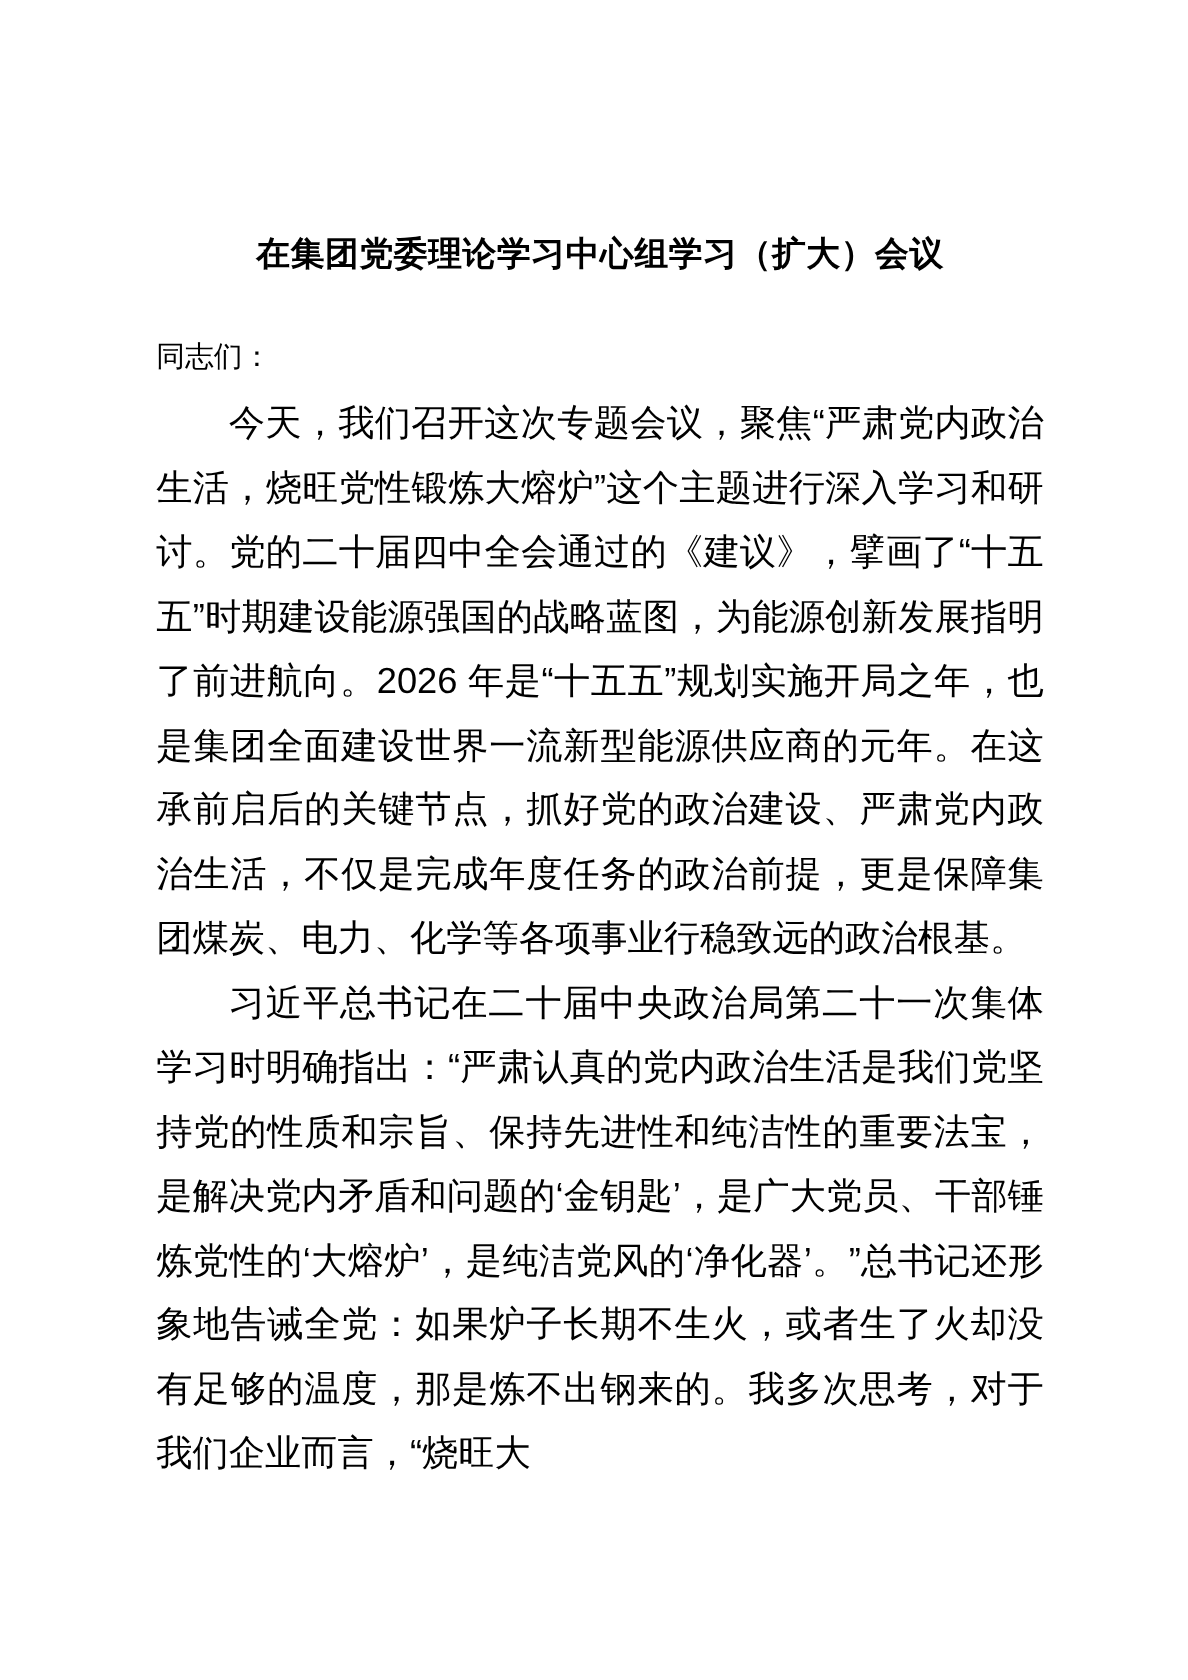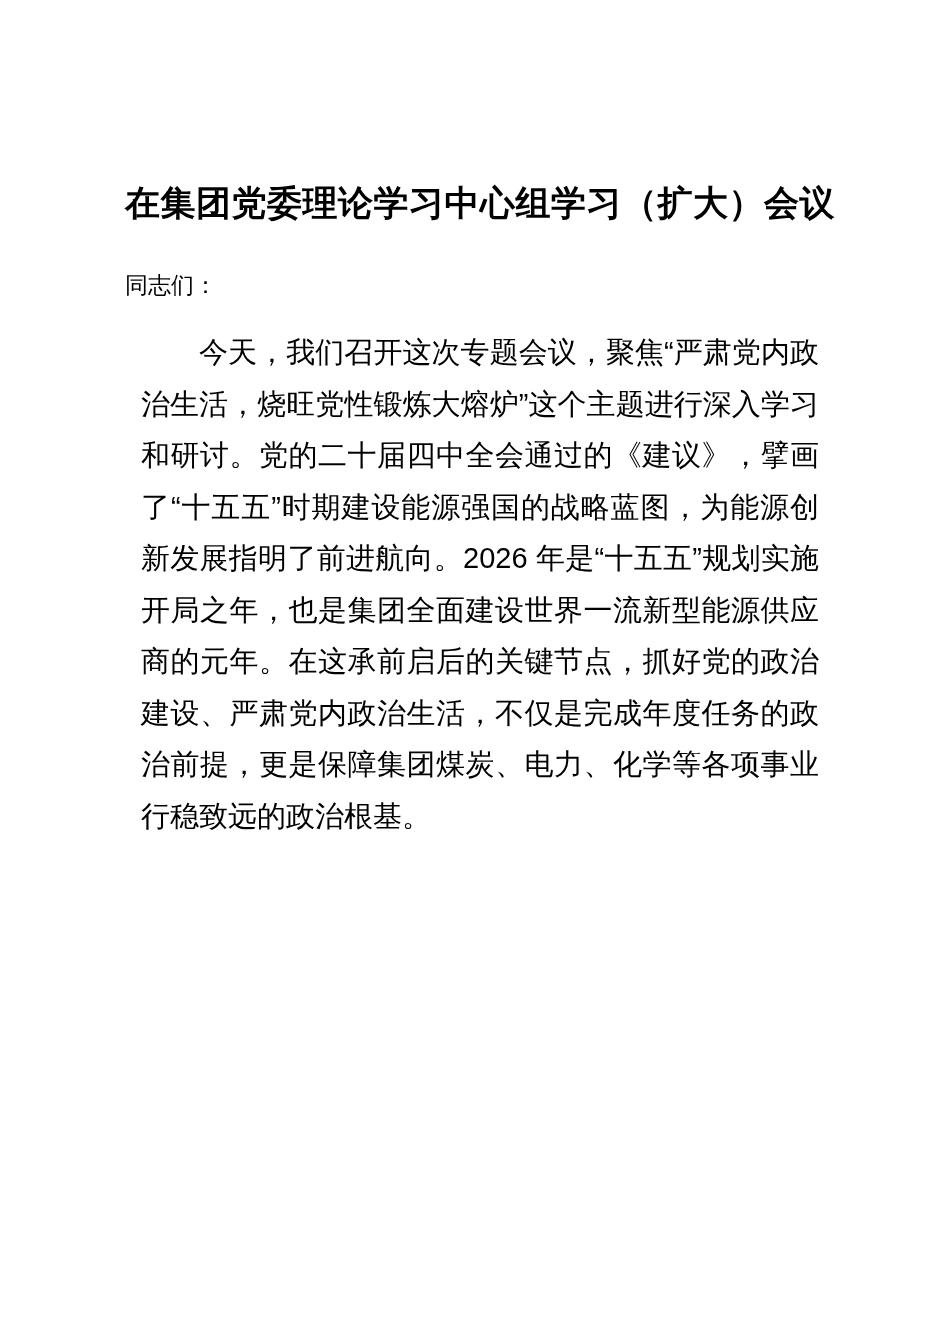--- a/index.html
+++ b/index.html
@@ -16,42 +16,42 @@
   }
   .page {
     box-sizing: border-box;
     width: 950px;
     height: 1344px;
     padding: 178px 115px 0 125px;
     background: #ffffff;
     position: relative;
   }
   .doc-title {
-    font-size: 35px;
+    font-size: 27px;
     font-weight: bold;
     line-height: 50px;
     text-align: center;
     letter-spacing: 0.5px;
     margin: 0 0 32px 0;
     word-break: break-all;
   }
   .doc-title .title-line {
     display: block;
   }
   .salutation {
     font-size: 23px;
     line-height: 51px;
     margin: 0 0 3px 0;
     text-align: justify;
     text-justify: inter-ideograph;
   }
   .body-para {
     font-size: 29px;
     line-height: 51.5px;
-    margin: 16px;
+    margin: 0;
     text-indent: 58px;
     text-align: justify;
     text-justify: inter-ideograph;
     word-break: break-all;
     letter-spacing: 0px;
   }
   .body-para + .body-para {
     margin-top: 0;
   }
 </style>
@@ -61,14 +61,15 @@
 <div class="page">
 
   <h1 class="doc-title">
     <span class="title-line">在集团党委理论学习中心组学习（扩大）会议</span>
   </h1>
 
   <p class="salutation">同志们：</p>
 
   <p class="body-para">今天，我们召开这次专题会议，聚焦“严肃党内政治生活，烧旺党性锻炼大熔炉”这个主题进行深入学习和研讨。党的二十届四中全会通过的《建议》，擘画了“十五五”时期建设能源强国的战略蓝图，为能源创新发展指明了前进航向。2026 年是“十五五”规划实施开局之年，也是集团全面建设世界一流新型能源供应商的元年。在这承前启后的关键节点，抓好党的政治建设、严肃党内政治生活，不仅是完成年度任务的政治前提，更是保障集团煤炭、电力、化学等各项事业行稳致远的政治根基。</p>
 
+  <p class="body-para">习近平总书记在二十届中央政治局第二十一次集体学习时明确指出：“严肃认真的党内政治生活是我们党坚持党的性质和宗旨、保持先进性和纯洁性的重要法宝，是解决党内矛盾和问题的‘金钥匙’，是广大党员、干部锤炼党性的‘大熔炉’，是纯洁党风的‘净化器’。”总书记还形象地告诫全党：如果炉子长期不生火，或者生了火却没有足够的温度，那是炼不出钢来的。我多次思考，对于我们企业而言，“烧旺大</p>
 
 </div>
 
 </body></html>

